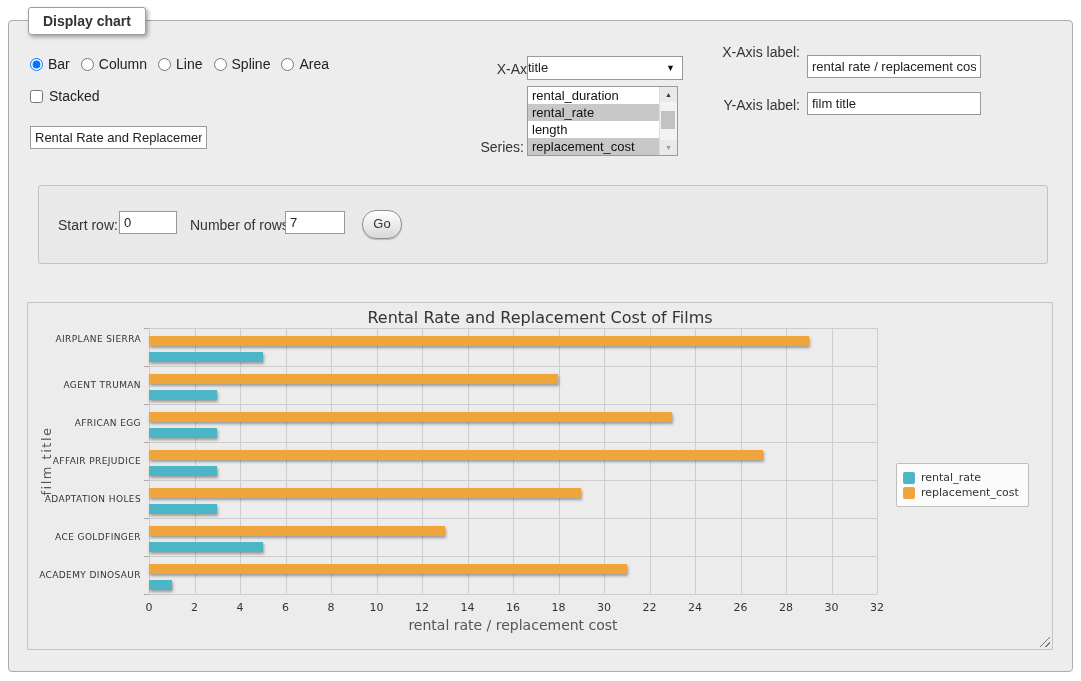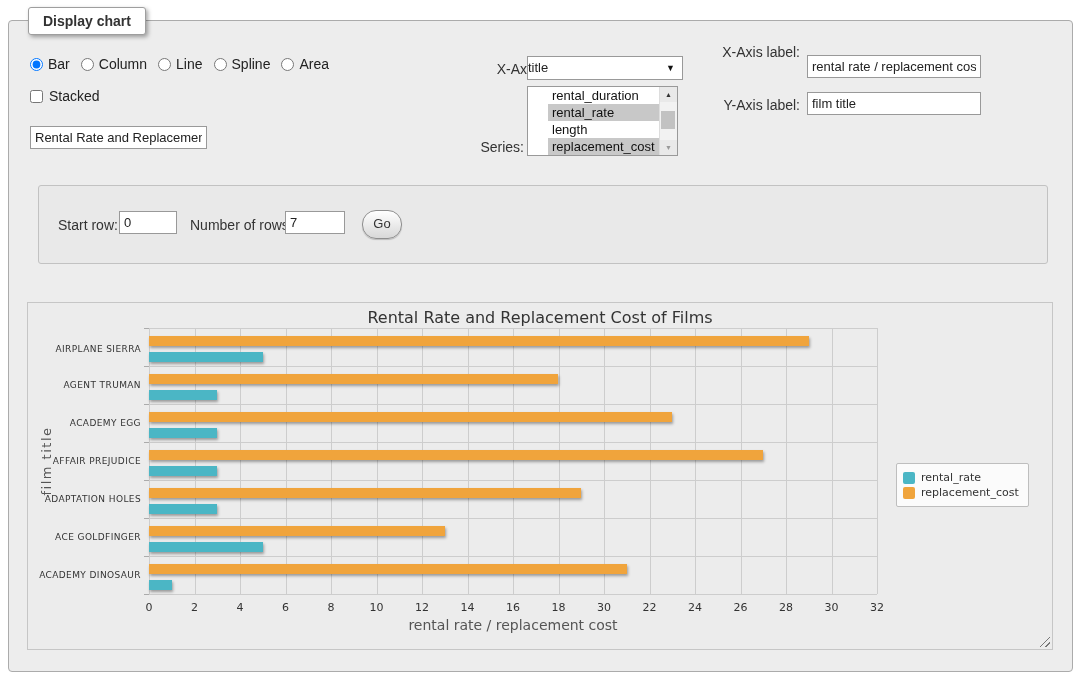--- a/index.html
+++ b/index.html
@@ -30,21 +30,21 @@
              white-space:nowrap;overflow:hidden;}
 
   
   .select{left:527px;top:56px;width:156px;height:24px;background:#fff;border:1px solid #999;
           box-sizing:border-box;font-size:13px;color:#222;line-height:22px;
           cursor:default;}
   .select .arrow{position:absolute;right:7px;top:0;font-size:9px;line-height:22px;color:#111;}
 
   
   .listbox{left:527px;top:86px;width:151px;height:70px;background:#fff;border:1px solid #999;
-           box-sizing:border-box;overflow:hidden;padding-left:20px;}
+           box-sizing:border-box;overflow:hidden;}
   .list-option{height:17px;line-height:17px;font-size:13px;color:#111;padding:0 4px;
                width:130px;white-space:nowrap;overflow:hidden;}
   .list-option.selected{background:#c8c8c8;}
   .scrollbar{position:absolute;right:0;top:0;bottom:0;width:17px;background:#f2f2f2;
              border-left:1px solid #ddd;}
   .sb-btn{position:absolute;left:0;width:17px;height:15px;background:#e9e9e9;
           text-align:center;font-size:7px;line-height:15px;}
   .sb-up{top:0;color:#333;}
   .sb-down{bottom:0;color:#999;}
   .sb-thumb{position:absolute;left:1px;top:24px;width:14px;height:18px;background:#c2c2c2;}
@@ -198,27 +198,27 @@
         <div class="gridline-h" style="left: 121px; top: 139px; width: 728px;"></div>
         <div class="cat-tick" style="left: 116px; top: 139px;"></div>
         <div class="gridline-h" style="left: 121px; top: 177px; width: 728px;"></div>
         <div class="cat-tick" style="left: 116px; top: 177px;"></div>
         <div class="gridline-h" style="left: 121px; top: 215px; width: 728px;"></div>
         <div class="cat-tick" style="left: 116px; top: 215px;"></div>
         <div class="gridline-h" style="left: 121px; top: 253px; width: 728px;"></div>
         <div class="cat-tick" style="left: 116px; top: 253px;"></div>
         <div class="gridline-h" style="left: 121px; top: 291px; width: 728px;"></div>
         <div class="cat-tick" style="left: 116px; top: 291px;"></div>
-        <div class="cat-label" style="top: 41px; width: 113px;">AIRPLANE SIERRA</div>
+        <div class="cat-label" style="top: 31px; width: 113px;">AIRPLANE SIERRA</div>
         <div class="bar" style="left: 121px; top: 33px; width: 659.522px; background: rgb(240, 164, 60);"></div>
         <div class="bar" style="left: 121px; top: 49px; width: 113.523px; background: rgb(75, 182, 197);"></div>
         <div class="cat-label" style="top: 77px; width: 113px; text-align: right;">AGENT TRUMAN</div>
         <div class="bar" style="left: 121px; top: 71px; width: 409.272px; background: rgb(240, 164, 60);"></div>
         <div class="bar" style="left: 121px; top: 87px; width: 68.0225px; background: rgb(75, 182, 197);"></div>
-        <div class="cat-label" style="top: 115px; width: 113px;">ACADEMY EGG</div>
+        <div class="cat-label" style="top: 115px; width: 113px;">AFRICAN EGG</div>
         <div class="bar" style="left: 121px; top: 109px; width: 523.022px; background: rgb(240, 164, 60);"></div>
         <div class="bar" style="left: 121px; top: 125px; width: 68.0225px; background: rgb(75, 182, 197);"></div>
         <div class="cat-label" style="top: 153px; width: 113px;">AFFAIR PREJUDICE</div>
         <div class="bar" style="left: 121px; top: 147px; width: 614.022px; background: rgb(240, 164, 60);"></div>
         <div class="bar" style="left: 121px; top: 163px; width: 68.0225px; background: rgb(75, 182, 197);"></div>
         <div class="cat-label" style="top: 191px; width: 113px;">ADAPTATION HOLES</div>
         <div class="bar" style="left: 121px; top: 185px; width: 432.022px; background: rgb(240, 164, 60);"></div>
         <div class="bar" style="left: 121px; top: 201px; width: 68.0225px; background: rgb(75, 182, 197);"></div>
         <div class="cat-label" style="top: 229px; width: 113px;">ACE GOLDFINGER</div>
         <div class="bar" style="left: 121px; top: 223px; width: 295.522px; background: rgb(240, 164, 60);"></div>

